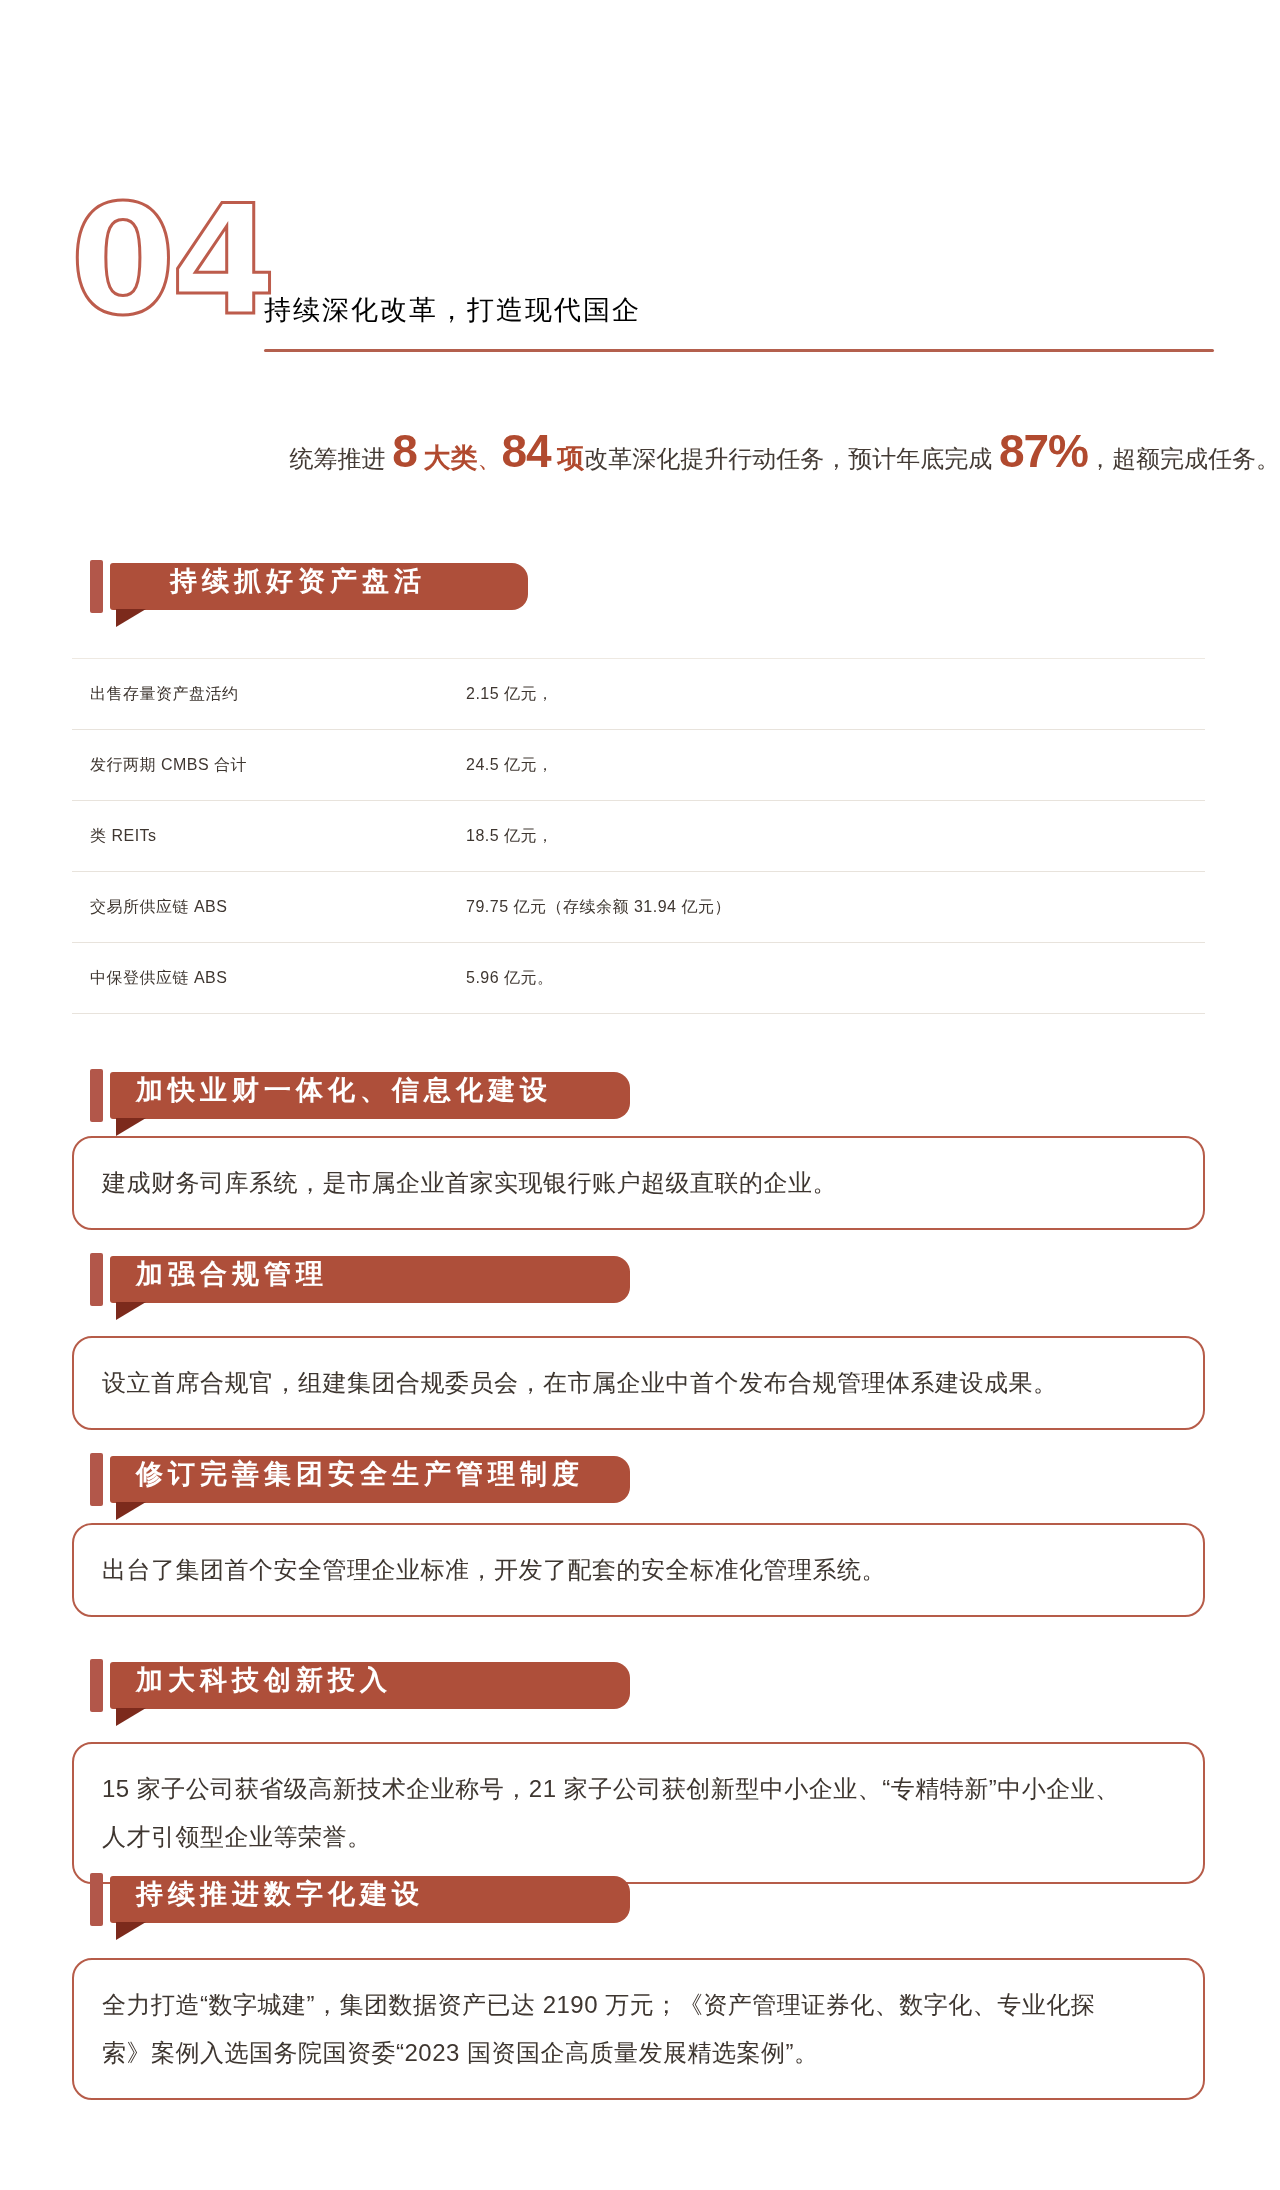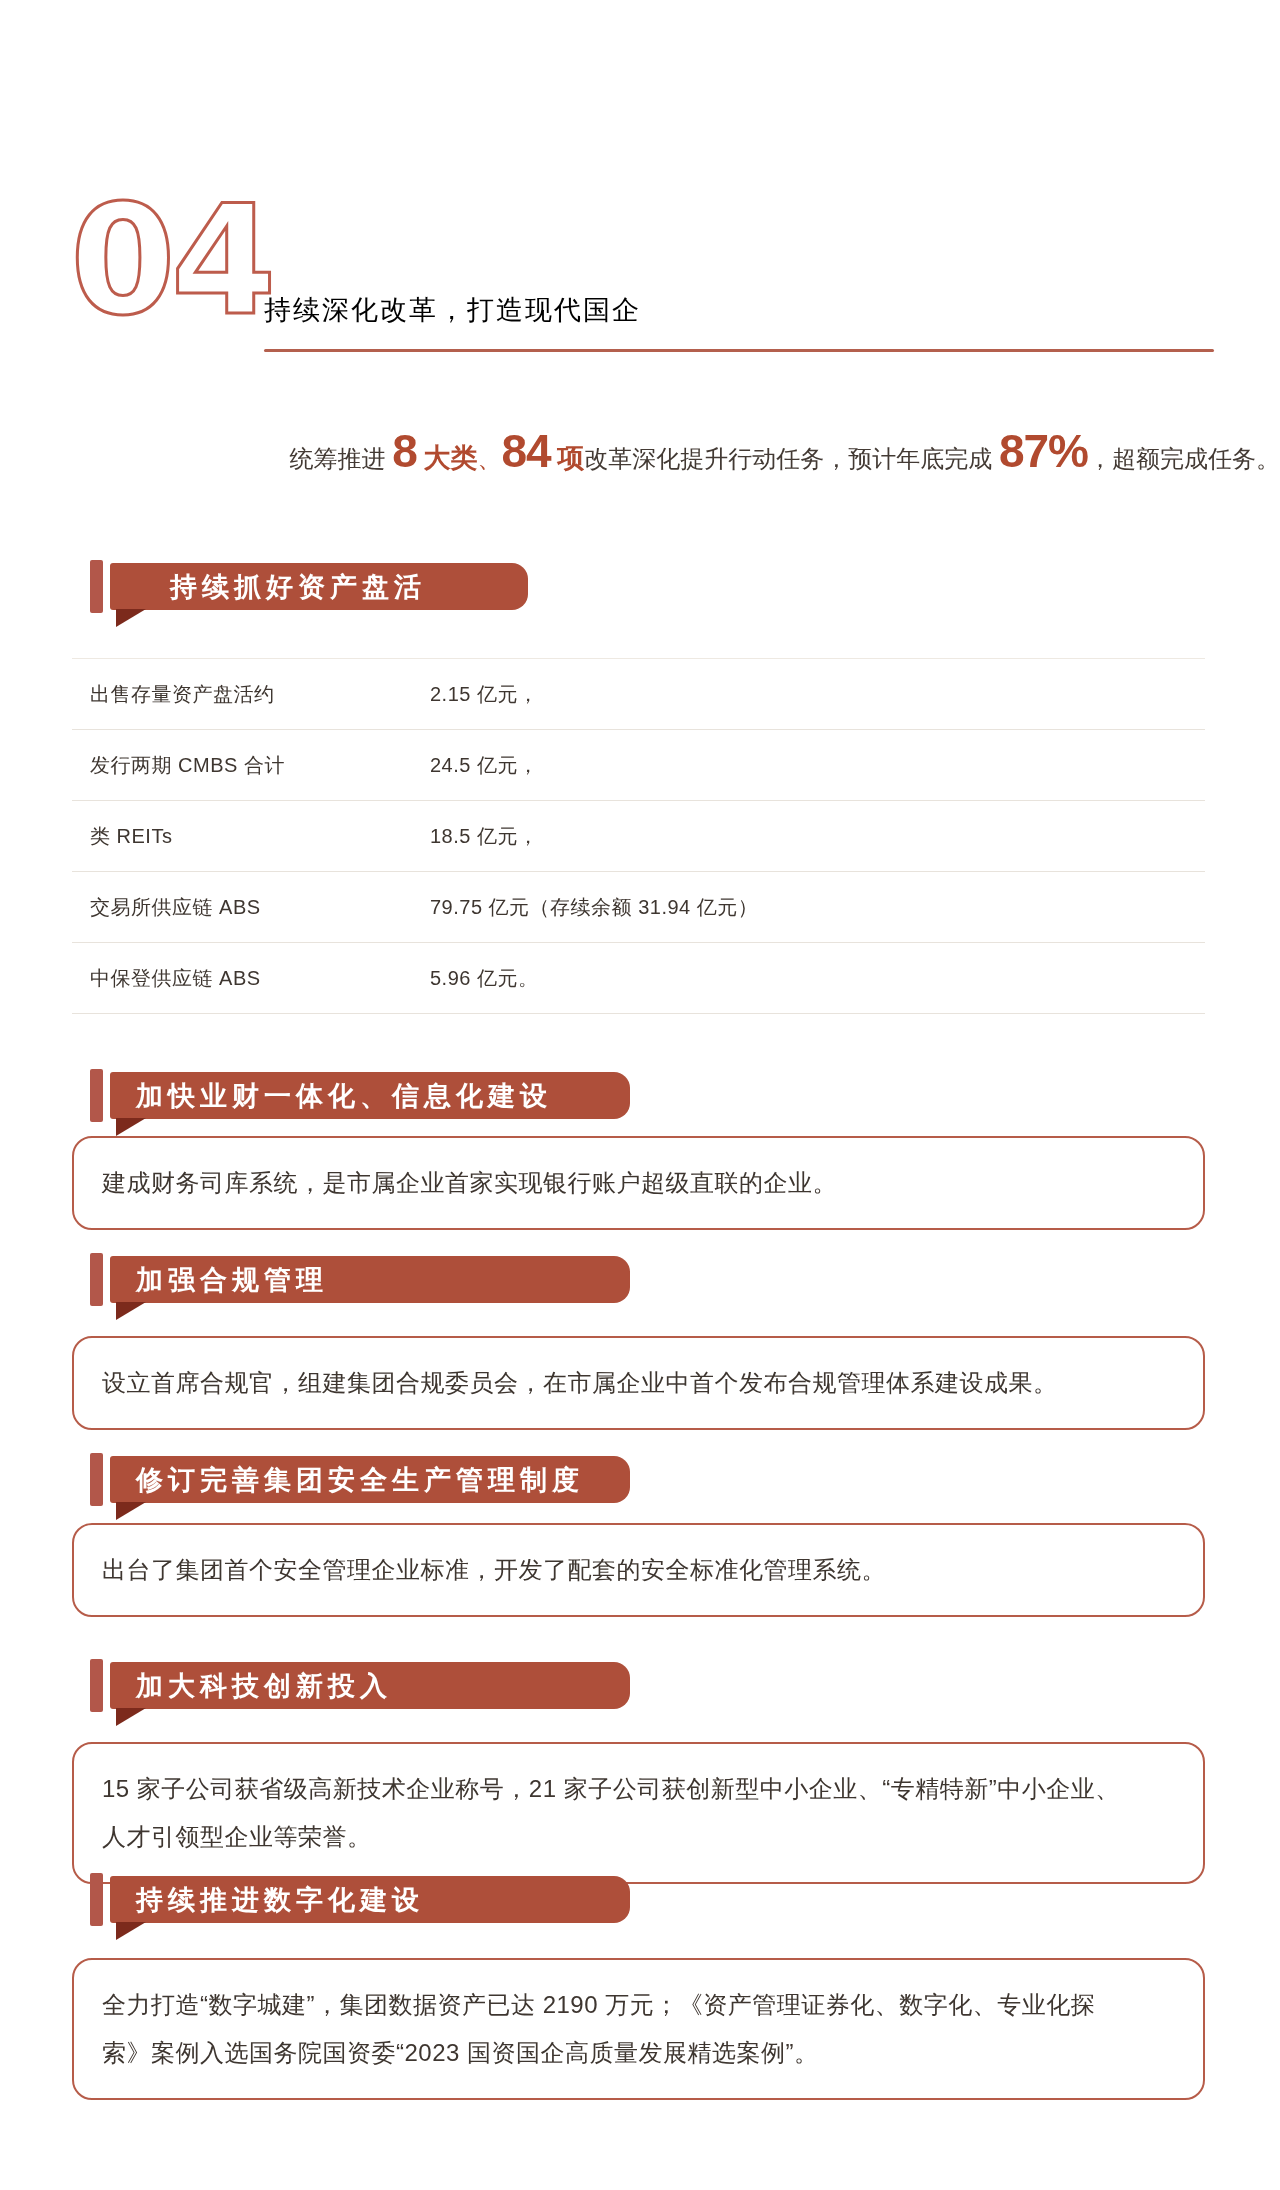--- a/index.html
+++ b/index.html
@@ -35,37 +35,37 @@
   
   .section{position:absolute;left:0;width:1280px;}
   .side-bar{
     position:absolute;left:90px;top:-3px;width:13px;height:53px;
     background:#b2574a;border-radius:2px;
   }
   .banner{
     position:absolute;left:110px;top:0;height:47px;
     background:#ae4f3a;border-radius:3px 16px 16px 3px;
     color:#ffffff;font-weight:bold;font-size:27px;letter-spacing:5px;
-    display:flex;align-items:center;box-sizing:border-box;white-space:nowrap;
+    display:flex;align-items:flex-start;box-sizing:border-box;white-space:nowrap;
   }
   .banner.w-short{width:418px;padding-left:60px;}
   .banner.w-long{width:520px;padding-left:26px;font-family:Liberation Mono, monospace;}
   .fold{
     position:absolute;left:116px;top:46px;width:0;height:0;
     border-top:18px solid #7c2a1c;border-right:30px solid transparent;
   }
   
   .stat-table{
     position:absolute;left:72px;top:658px;width:1133px;
     border-top:1px solid #eee9e2;
   }
   .stat-row{
     height:70px;display:flex;align-items:center;
     border-bottom:1px solid #e8e3dc;
-    font-size:20px;color:#3e3630;letter-spacing:0.5px;
+    font-size:16px;color:#3e3630;letter-spacing:0.5px;gap:36px;
   }
   .stat-label{width:358px;padding-left:18px;box-sizing:border-box;flex:none;}
   .stat-value{flex:1;}
   
   .info-box{
     position:absolute;left:72px;width:1133px;box-sizing:border-box;
     border:2px solid #b65c49;border-radius:20px;
     padding:21px 28px;font-size:24px;color:#3e3630;
     line-height:48px;letter-spacing:0.5px;white-space:pre-line;
   }

